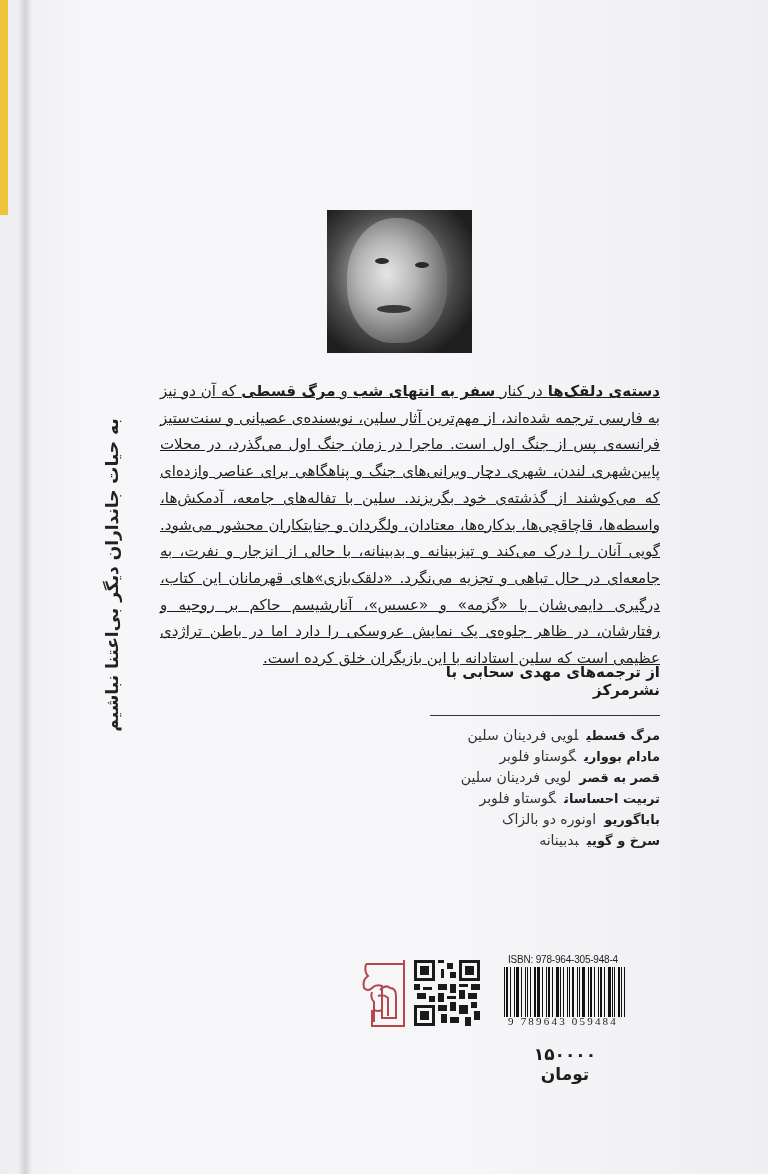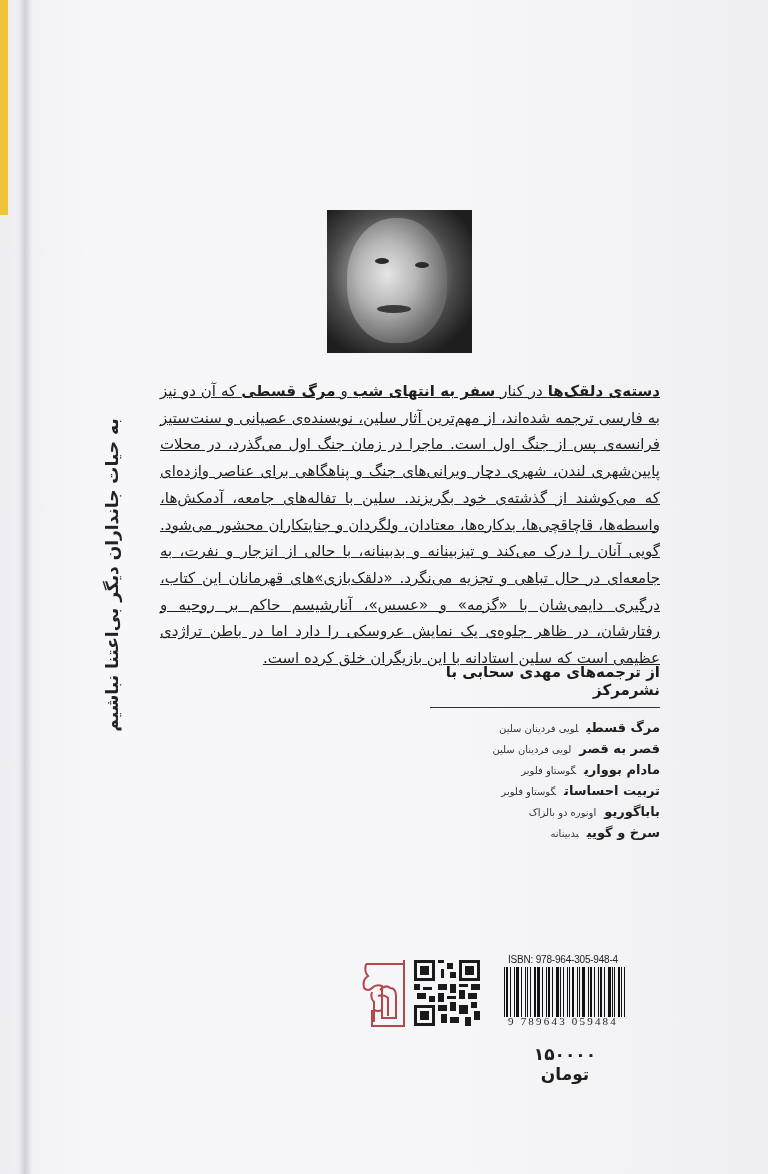--- a/index.html
+++ b/index.html
@@ -45,27 +45,27 @@
       position: absolute; left: 160px; top: 378px; width: 500px;
       direction: rtl; text-align: justify; text-align-last: right;
       font-size: 15px; line-height: 26.7px; color: #1e1e1e; text-decoration: underline;
     }
     .blurb b { font-weight: bold; }
     .works {
       position: absolute; left: 400px; top: 663px; width: 260px;
       direction: rtl;
     }
     .works .heading {
-      font-size: 15px; font-weight: bold; padding-bottom: 8px;
+      font-size: 15px; font-weight: bold; padding-bottom: 16px;
       border-bottom: 1.5px solid #333; margin-left: 30px;
     }
     .works ul { list-style: none; margin: 8px 0 0 0; padding: 0; }
     .works li { height: 21px; line-height: 21px; white-space: nowrap; }
     .works .title { font-size: 13px; font-weight: bold; color: #1e1e1e; }
-    .works .author { font-size: 10px; color: #333; margin-right: 8px; }
+    .works .author { font-size: 14px; color: #333; margin-right: 8px; }
     .logo {
       position: absolute; left: 360px; top: 958px; width: 50px; height: 72px;
     }
     .qr {
       position: absolute; left: 414px; top: 960px; width: 66px; height: 66px;
     }
     .barcode-wrap {
       position: absolute; left: 490px; top: 954px; width: 130px; height: 72px; margin-left: 8px;
     }
     .isbn-label { font-family: "Liberation Sans", sans-serif; font-size: 10px; color: #222; text-align: center; letter-spacing: -0.2px; }
@@ -93,22 +93,22 @@
   <div class="eye" style="left:88px; top:52px;"></div>
   <div class="mouth"></div>
 </div>
 
 <div class="blurb" id="blurb"><b>دسته‌ی دلقک‌ها</b><span> در کنار </span><b>سفر به انتهای شب</b><span> و </span><b>مرگ قسطی</b><span> که آن دو نیز به فارسی</span> <span>ترجمه شده‌اند، از مهم‌ترین آثار سلین، نویسنده‌ی عصیانی و سنت‌ستیز فرانسه‌ی پس از</span> <span>جنگ اول است. ماجرا در زمان جنگ اول می‌گذرد، در محلات پایین‌شهری لندن، شهری</span> <span>دچار ویرانی‌های جنگ و پناهگاهی برای عناصر وازده‌ای که می‌کوشند از گذشته‌ی خود</span> <span>بگریزند. سلین با تفاله‌های جامعه، آدمکش‌ها، واسطه‌ها، قاچاقچی‌ها، بدکاره‌ها، معتادان،</span> <span>ولگردان و جنایتکاران محشور می‌شود. گویی آنان را درک می‌کند و تیزبینانه و بدبینانه، با</span> <span>حالی از انزجار و نفرت، به جامعه‌ای در حال تباهی و تجزیه می‌نگرد. «دلقک‌بازی»های</span> <span>قهرمانان این کتاب، درگیری دایمی‌شان با «گزمه» و «عسس»، آنارشیسم حاکم بر روحیه و</span> <span>رفتارشان، در ظاهر جلوه‌ی یک نمایش عروسکی را دارد اما در باطن تراژدی عظیمی است</span> <span>که سلین استادانه با این بازیگران خلق کرده است.</span> </div>
 
 <div class="works">
   <div class="heading">از ترجمه‌های مهدی سحابی با نشرمرکز</div>
   <ul>
     <li><span class="title">مرگ قسطی</span><span class="author">لویی فردینان سلین</span></li>
+    <li><span class="title">مادام بوواری</span><span class="author">گوستاو فلوبر</span></li>
     <li><span class="title">قصر به قصر</span><span class="author">لویی فردینان سلین</span></li>
-    <li><span class="title">مادام بوواری</span><span class="author">گوستاو فلوبر</span></li>
     <li><span class="title">تربیت احساسات</span><span class="author">گوستاو فلوبر</span></li>
     <li><span class="title">باباگوریو</span><span class="author">اونوره دو بالزاک</span></li>
     <li><span class="title">سرخ و گویی</span><span class="author">بدبینانه</span></li>
   </ul>
 </div>
 
 <div class="logo">
   <svg width="50" height="72" viewBox="0 0 50 72">
     <g fill="none" stroke="#b5484a" stroke-width="2">
       <path d="M6 6 L44 6 L44 2 M44 6 L44 68 L12 68 L12 52"></path>

